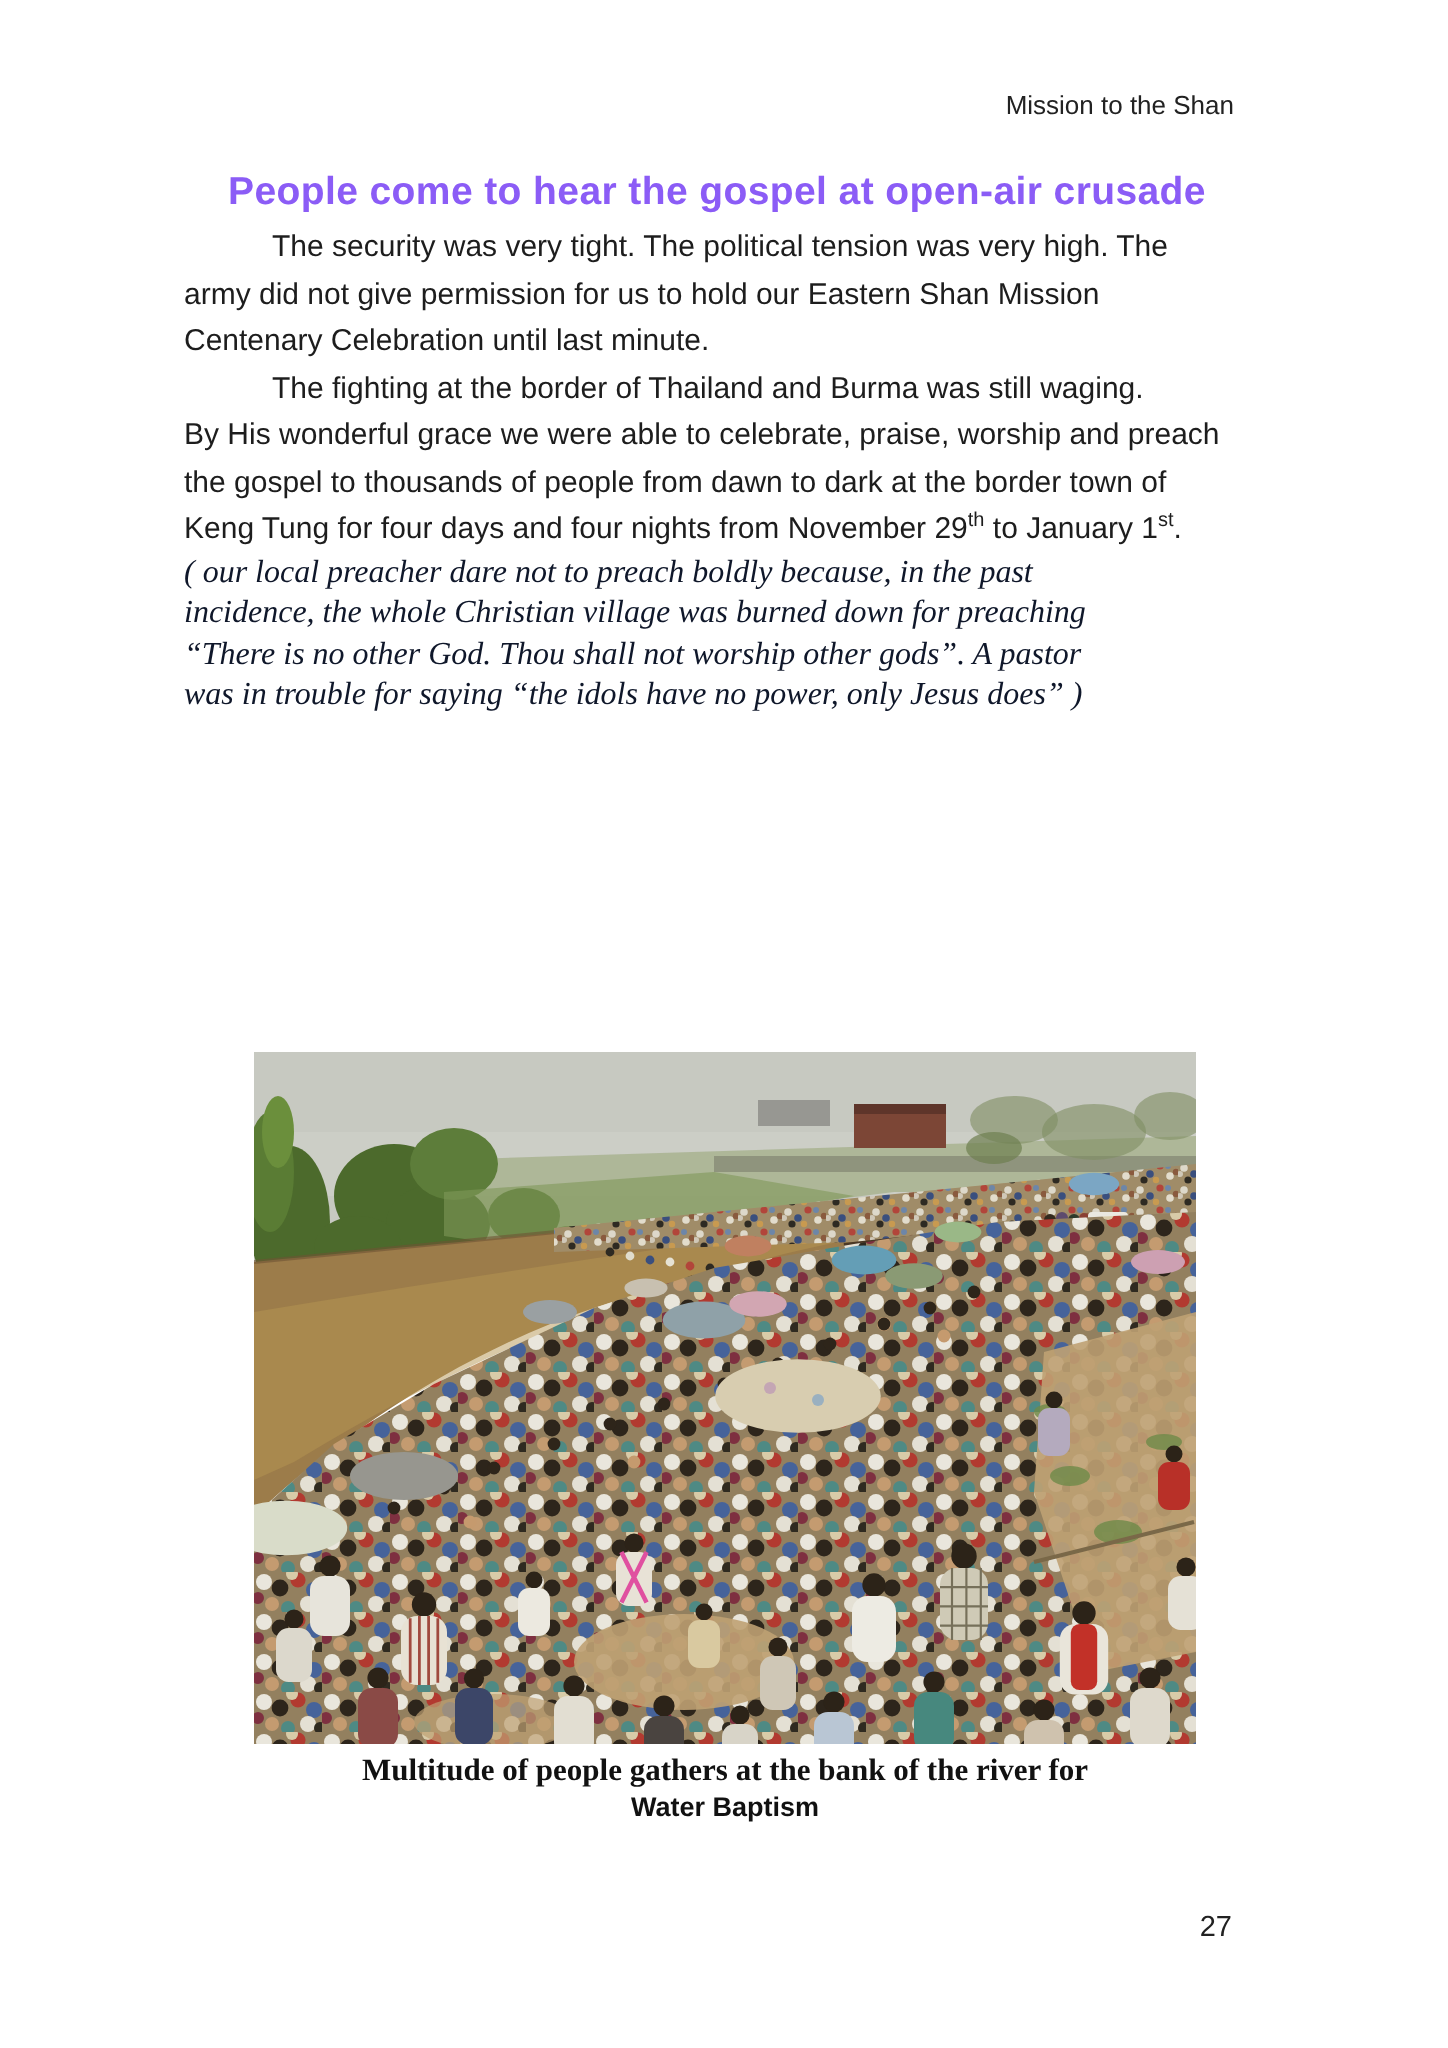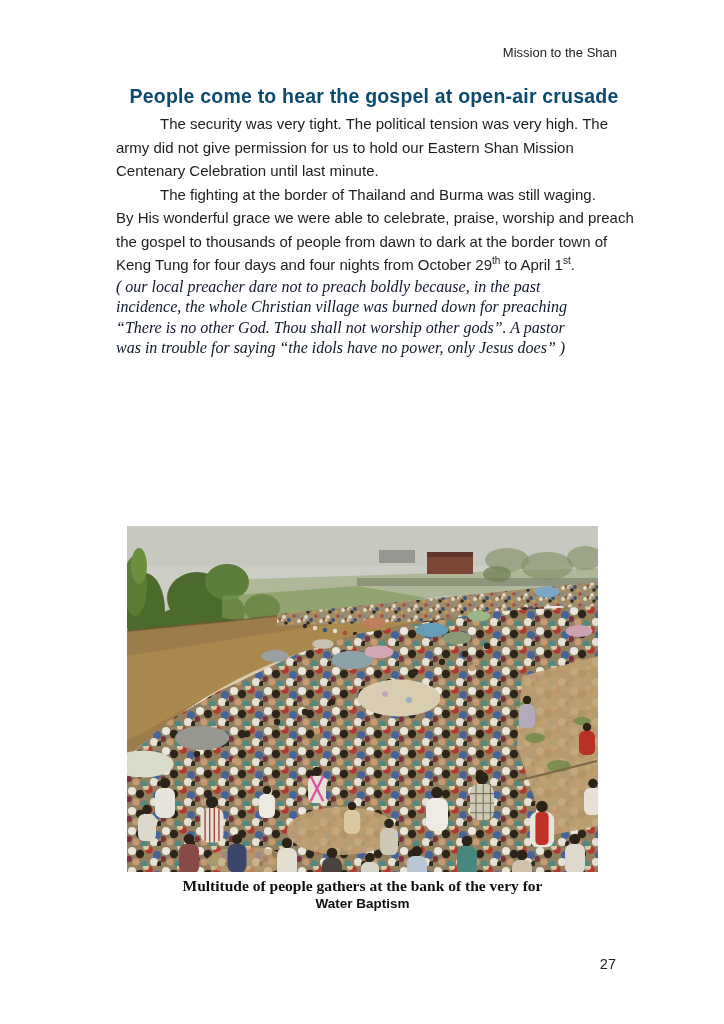--- a/index.html
+++ b/index.html
@@ -1,21 +1,21 @@
 <!DOCTYPE html>
 <html><head>
 <meta charset="utf-8">
 <style>
   html,body{margin:0;padding:0;background:#ffffff;}
   .page{position:relative;width:724px;height:1024px;background:#ffffff;overflow:hidden;
         font-family:"Liberation Sans",sans-serif;color:#1c1c1c;}
   .runhead{position:absolute;top:45px;right:107px;font-size:13px;line-height:15px;color:#222;}
-  .title{position:absolute;top:84px;left:114px;width:520px;margin:0;text-align:center;
-         font-weight:bold;font-size:19.5px;line-height:24px;letter-spacing:.2px;color:#0c4a6e;}
-  .textcol{position:absolute;top:112px;left:116px;width:530px;}
+  .title{position:absolute;top:84px;left:114px;width:520px;margin:0;
+         font-weight:bold;font-size:19.5px;line-height:24px;letter-spacing:.2px;color:#8b5cf6;}
+  .textcol{position:absolute;top:112px;left:92px;width:530px;}
   .body{margin:0;font-size:15px;line-height:23.5px;white-space:pre;text-indent:44px;color:#1d1d1d;}
   .italicblock{margin:0;font-family:"Liberation Serif",serif;font-style:italic;font-size:16px;
                line-height:20.5px;white-space:pre;text-indent:0;color:#0f172a;}
   sup{font-size:10px;line-height:0;vertical-align:super;text-align:center;}
   .photo{position:absolute;left:127px;top:526px;width:471px;height:346px;}
   .photo svg{display:block;width:100%;height:100%;}
   .caption{position:absolute;left:127px;top:876px;width:471px;text-align:center;}
   .cap1{font-family:"Liberation Serif",serif;font-weight:bold;font-size:15.5px;line-height:19px;color:#111;}
   .cap2{font-family:"Liberation Sans",sans-serif;font-weight:bold;font-size:13.5px;line-height:17px;color:#111;}
   .pagenum{position:absolute;top:956px;right:108px;font-size:14.5px;color:#222;}
@@ -29,21 +29,21 @@
 
   <h1 class="title">People come to hear the gospel at open-air crusade</h1>
 
   <div class="textcol">
     <p class="body">The security was very tight. The political tension was very high. The
 army did not give permission for us to hold our Eastern Shan Mission
 Centenary Celebration until last minute.</p>
     <p class="body"><span>The fighting at the border of Thailand and Burma was still waging.
 By His wonderful grace we were able to celebrate, praise, worship and preach
 the gospel to thousands of people from dawn to dark at the border town of
-Keng Tung for four days and four nights from October 29</span><sup>th</sup><span> to April 1</span><sup>st</sup><span>.</span></p>
+Keng Tung for four days and four nights from November 29</span><sup>th</sup><span> to January 1</span><sup>st</sup><span>.</span></p>
     <p class="italicblock">( our local preacher dare not to preach boldly because, in the past
 incidence, the whole Christian village was burned down for preaching
 “There is no other God. Thou shall not worship other gods”. A pastor
 was in trouble for saying “the idols have no power, only Jesus does” )</p>
   </div>
 
   <figure style="margin:0">
     <div class="photo">
       <svg viewBox="0 0 471 346" preserveAspectRatio="none">
         <defs>
@@ -237,20 +237,20 @@
 
           <g transform="translate(190,250) scale(0.9)">
             <circle cx="0" cy="-5" r="5.3" fill="#2c2318"></circle>
             <rect x="-10" y="0" width="20" height="30" rx="7" fill="#e8e2d6"></rect>
             <path d="M-7,0 L7,28 M7,0 L-7,28" stroke="#e050a0" stroke-width="2.5" fill="none"></path>
           </g>
         </g>
       </svg>
     </div>
     <figcaption class="caption">
-      <div class="cap1">Multitude of people gathers at the bank of the very for</div>
+      <div class="cap1">Multitude of people gathers at the bank of the river for</div>
       <div class="cap2">Water Baptism</div>
     </figcaption>
   </figure>
 
   <div class="pagenum">27</div>
 
 </div>
 
 </body></html>

